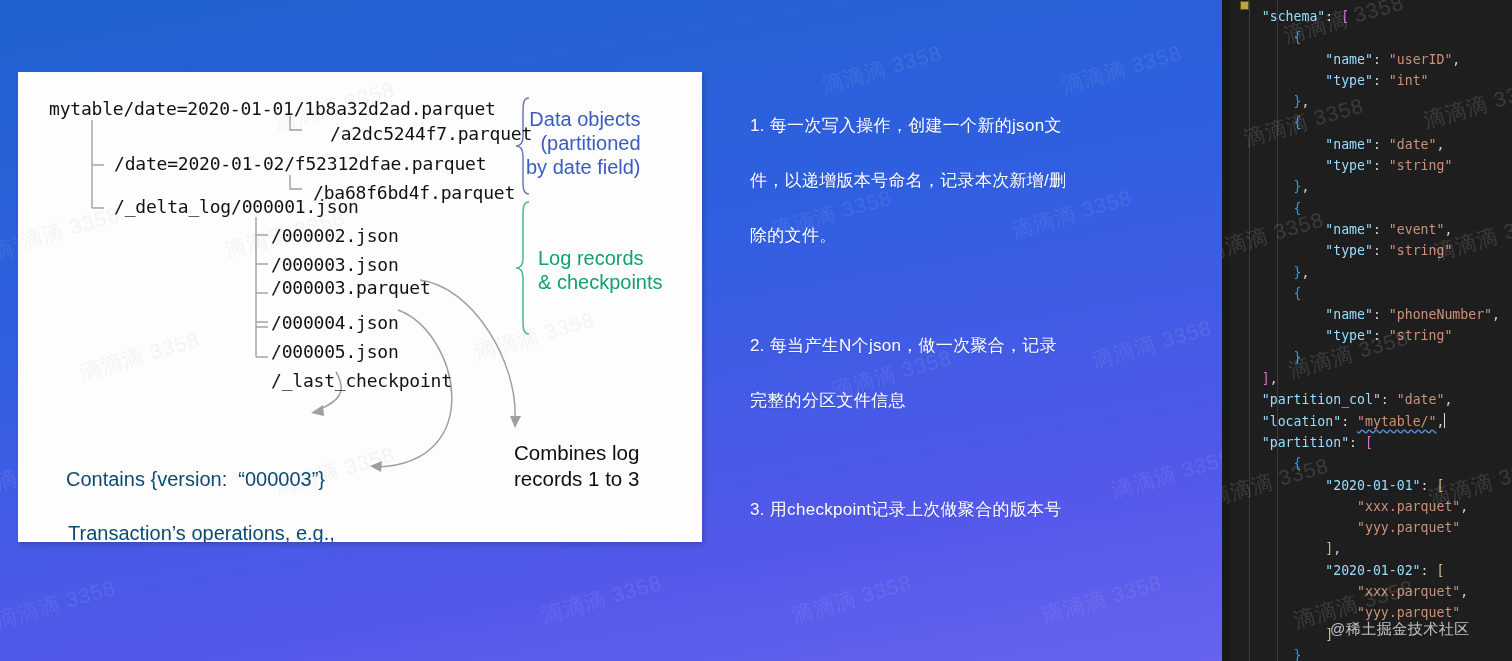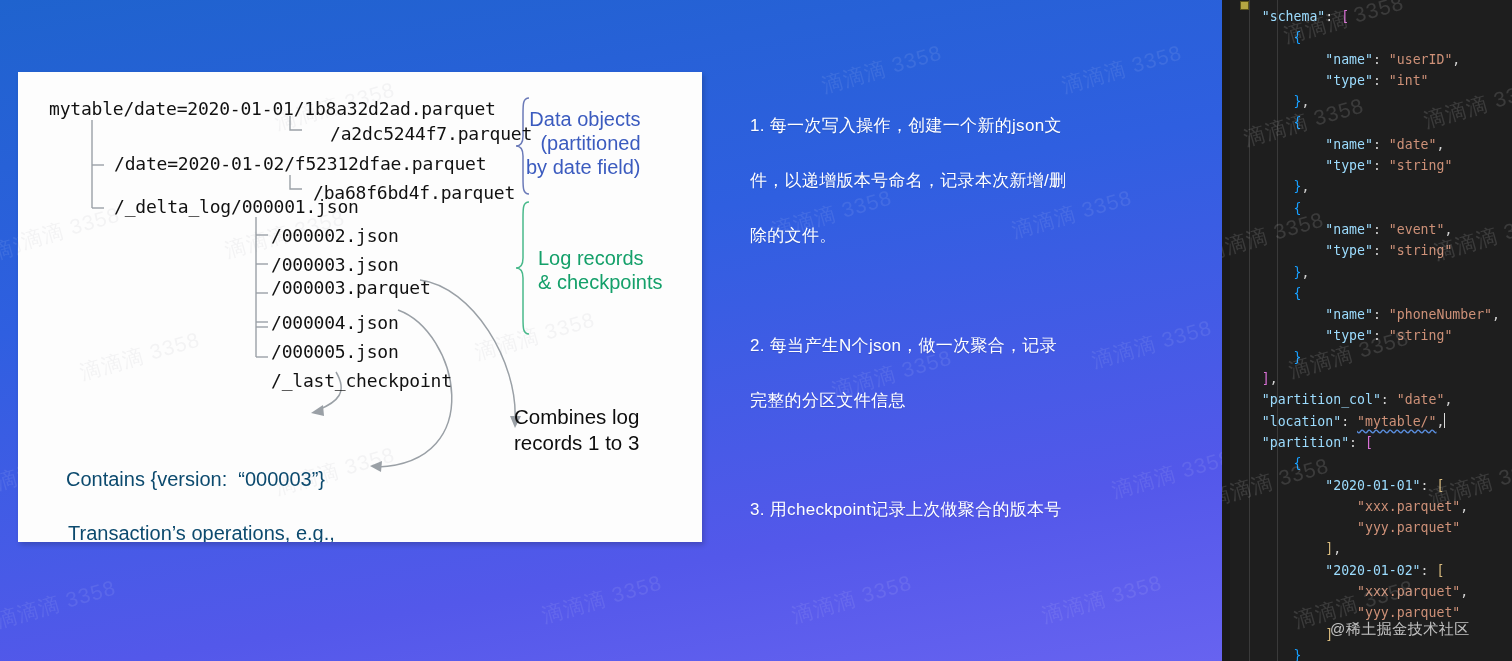--- a/index.html
+++ b/index.html
@@ -223,21 +223,21 @@
         <div class="mono tree-line" style="left:253px; top:299px;">/_last_checkpoint</div>
 
         <div class="lbl lbl-blue" style="left:508px; top:35px; text-align:right;">Data objects
 (partitioned
 by date field)</div>
         <div class="lbl lbl-green" style="left:520px; top:174px;">Log records
 &amp; checkpoints</div>
 
         <div class="sans-note" style="left:48px; top:396px; font-size:20px;">Contains {version:  “000003”}</div>
 
-        <div class="lbl lbl-black" style="left:496px; top:332px; font-size:20.5px; line-height:26px;">Combines log
+        <div class="lbl lbl-black" style="left:496px; top:368px; font-size:20.5px; line-height:26px;">Combines log
 records 1 to 3</div>
 
         <div class="sans-note" style="left:50px; top:450px; font-size:20px;">Transaction’s operations, e.g.,</div>
 
       </div>
     </div>
 
     <div class="cn-block" style="left:750px; top:98px;  width:440px;">1. 每一次写入操作，创建一个新的json文
 件，以递增版本号命名，记录本次新增/删
 除的文件。</div>

